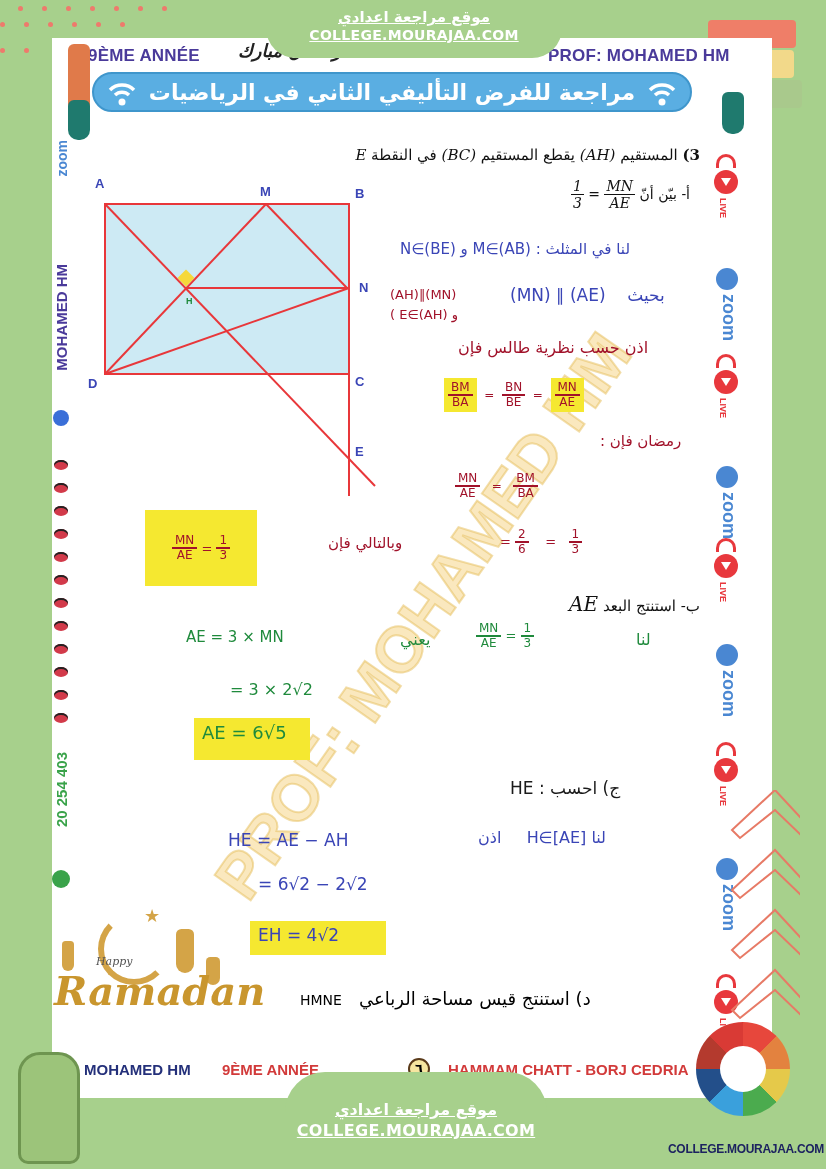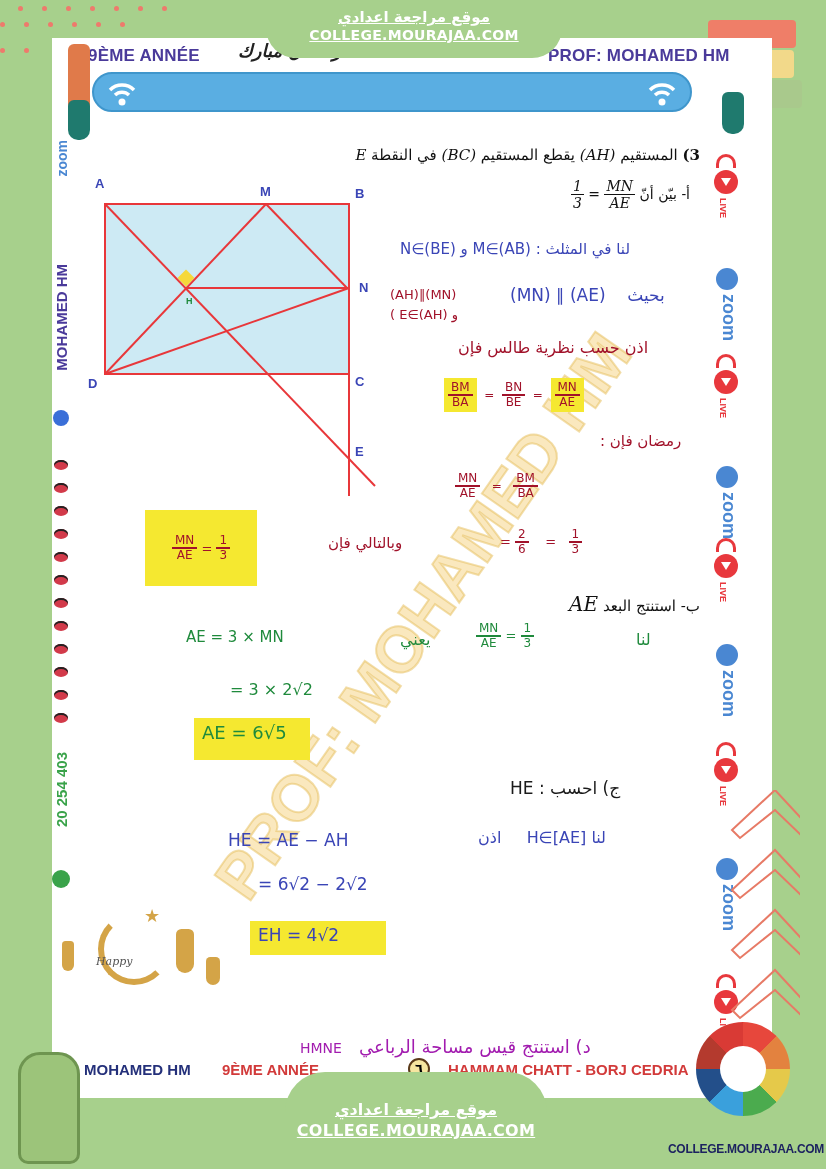--- a/index.html
+++ b/index.html
@@ -119,20 +119,21 @@
 <div class="lantern" style="left:68px;top:44px;height:70px;background:#e07a4a;"></div>
 <div class="lantern" style="left:68px;top:100px;height:40px;background:#1f7a6e;"></div>
 <div class="lantern" style="left:722px;top:92px;height:42px;background:#1f7a6e;"></div>
 
 <div class="title-pill">
   <svg class="wifi r" viewBox="0 0 32 32">
       <path d="M4 12 A17 17 0 0 1 28 12" stroke="#fff" stroke-width="3.5" fill="none"></path>
       <path d="M9 17 A10 10 0 0 1 23 17" stroke="#fff" stroke-width="3.5" fill="none"></path>
       <circle cx="16" cy="24" r="3.5" fill="#fff"></circle>
     </svg>
+  <span>مراجعة للفرض التأليفي الثاني في الرياضيات</span>
   <svg class="wifi l" viewBox="0 0 32 32">
       <path d="M4 12 A17 17 0 0 1 28 12" stroke="#fff" stroke-width="3.5" fill="none"></path>
       <path d="M9 17 A10 10 0 0 1 23 17" stroke="#fff" stroke-width="3.5" fill="none"></path>
       <circle cx="16" cy="24" r="3.5" fill="#fff"></circle>
     </svg>
 </div>
 
 <div class="left-strip">
   <div class="vert-text" style="left:2px;top:0px;font-size:14px;color:#4a87d2;">zoom</div>
   <div class="vert-text" style="left:1px;top:124px;font-size:15px;color:#4a3a9a;">MOHAMED HM</div>
@@ -355,33 +356,34 @@
 </div>
 <div class="hw blue" style="left:478px;top:828px;font-size:16px;direction:rtl;">
   <span>لنا</span>
   <span style="direction:ltr;display:inline-block">H∈[AE]</span>
   &nbsp;&nbsp;&nbsp;&nbsp;<span>اذن</span>
 </div>
 <div class="hw blue" style="left:228px;top:830px;font-size:17px;">HE = AE − AH</div>
 <div class="hw blue" style="left:258px;top:874px;font-size:17px;">= 6√2 − 2√2</div>
 <div class="hl hw blue" style="left:250px;top:921px;width:136px;height:34px;font-size:17px;">EH = 4√2</div>
 
-<div class="hw" style="left:300px;top:988px;font-size:18px;direction:rtl;color:#a21caf;margin-top:48px;">
+<div class="hw" style="left:300px;top:988px;font-size:18px;direction:rtl;color:#000000;">
   <span>د)</span>
   <span>استنتج قيس مساحة الرباعي</span>
   &nbsp;&nbsp;<span style="direction:ltr;display:inline-block;font-size:14px;">HMNE</span>
 </div>
 
 <div class="ramadan">
   <div style="position:absolute;left:48px;top:8px;width:72px;height:72px;border-radius:50%;border:6px solid #d4a447;border-right-color:transparent;border-top-color:transparent;"></div>
   <div style="position:absolute;left:94px;top:0;font-size:18px;color:#d4a447;">★</div>
   <div class="lantern" style="left:126px;top:24px;height:44px;width:18px;background:#d4a447;"></div>
   <div class="lantern" style="left:156px;top:52px;height:28px;width:14px;background:#d4a447;"></div>
   <div class="lantern" style="left:12px;top:36px;height:30px;width:12px;background:#d4a447;"></div>
   <div class="happy-text">Happy</div>
+  <div class="ramadan-text">Ramadan</div>
 </div>
 
 <div class="footer-row" style="left:84px;color:#24307a;">MOHAMED HM</div>
 <div class="footer-row" style="left:222px;color:#d23a3a;">9ÈME ANNÉE</div>
 <div style="position:absolute;left:408px;top:1058px;width:22px;height:22px;border-radius:50%;background:#f7e6a0;border:2px solid #5a3a1a;text-align:center;font-size:13px;font-weight:bold;line-height:18px;">٦</div>
 <div class="footer-row" style="left:448px;color:#d23a3a;">HAMMAM CHATT - BORJ CEDRIA</div>
 
 <div class="site-banner-bottom">
   <span class="ar">موقع مراجعة اعدادي</span>
   <span class="en">COLLEGE.MOURAJAA.COM</span>

